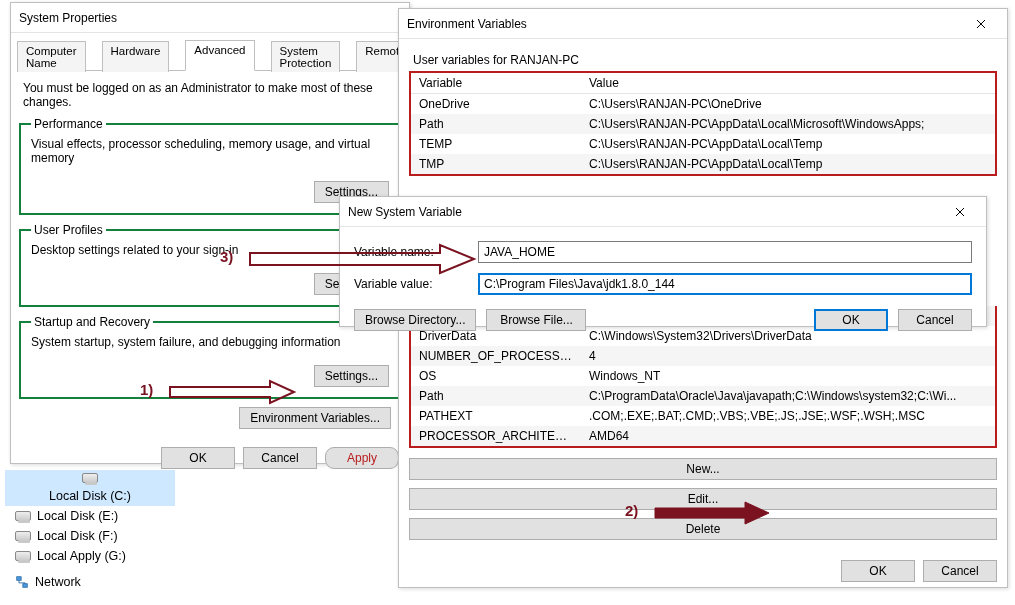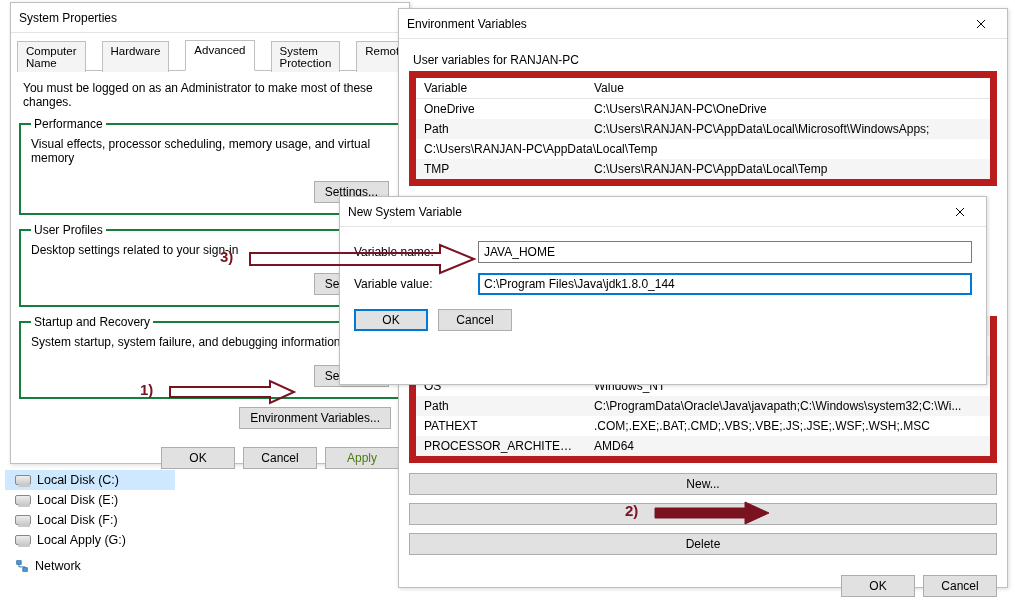--- a/index.html
+++ b/index.html
@@ -51,50 +51,50 @@
     text-align:center;
     border:1px solid #adadad;
     background:#e1e1e1;
     padding:0 10px; font-size:12px;
     cursor:pointer;
   }
   .btn.default { background:#e1e1e1; border-color:#0078d7; box-shadow:inset 0 0 0 1px #0078d7; }
   .right { text-align:right; }
   .btn-row { display:flex; gap:8px; justify-content:flex-end; margin:4px 10px; }
 
-  .gridbox { border:7px solid #b91c1c; margin:0 10px; }
+  .gridbox { border:2px solid #b91c1c; margin:0 10px; }
   .gridhdr { display:flex; background:#fff; border-bottom:1px solid #e4e4e4; }
   .gridhdr div, .row div { padding:3px 8px; font-size:12px; white-space:nowrap; overflow:hidden; text-overflow:ellipsis; }
   .col-var { width:170px; }
   .col-val { flex:1; }
   .row { display:flex; }
   .row:nth-child(odd){ background:#f5f5f5; }
   .row div { background:transparent; }
 
   .label { font-size:12px; }
   input[type="text"] {
     width:100%; height:22px; border:1px solid #7a7a7a;
     padding:0 5px; font-family:inherit; font-size:12px;
   }
   input.focused { border-color:#0078d7; box-shadow:0 0 0 1px #0078d7 inset; }
 
   
   .side-item { display:flex; align-items:center; gap:6px; padding:3px 10px; font-size:12.5px; }
-  .side-item.selected { background:#cde8ff; }
+  .side-item.selected { background:#cde8ff;flex-direction:column; }
   .disk-icon {
     width:16px; height:10px; border:1px solid #888; border-radius:2px;
     background:linear-gradient(#eee,#ccc); position:relative;
   }
   .disk-icon::after { content:""; position:absolute; left:2px; bottom:-3px; width:12px; height:3px; background:#c9c9c9; border-radius:1px;}
   .net-icon { width:14px; height:14px; }
 
   .arrow { position:absolute; pointer-events:none; }
   .arrow svg { overflow:visible; }
 
-  .disabled { color:#4d7c0f; }
+  .disabled { color:#b91c1c;border-radius:9px; }
 </style>
 </head>
 <body>
 
 <div style="position:absolute; left:5px; top:470px; width:170px;">
   <div class="side-item selected">
     <span class="disk-icon"></span>
     <span>Local Disk (C:)</span>
   </div>
   <div class="side-item">
@@ -186,20 +186,21 @@
     </div>
     <div class="row">
         <div class="col-var">OneDrive</div>
         <div class="col-val">C:\Users\RANJAN-PC\OneDrive</div>
       </div>
     <div class="row">
         <div class="col-var">Path</div>
         <div class="col-val">C:\Users\RANJAN-PC\AppData\Local\Microsoft\WindowsApps;</div>
       </div>
     <div class="row">
+        <div class="col-var">TEMP</div>
         <div class="col-val">C:\Users\RANJAN-PC\AppData\Local\Temp</div>
       </div>
     <div class="row">
         <div class="col-var">TMP</div>
         <div class="col-val">C:\Users\RANJAN-PC\AppData\Local\Temp</div>
       </div>
   </div>
 
   <div style="height:130px"></div>
   <div class="gridbox" style="border-top:none;">
@@ -236,37 +237,41 @@
     <span class="btn">New...</span>
     <span class="btn">Edit...</span>
     <span class="btn">Delete</span>
   </div>
   <div class="btn-row" style="margin-top:20px;">
     <span class="btn">OK</span>
     <span class="btn">Cancel</span>
   </div>
 </div>
 
-<div class="win" style="left:339px; top:196px; width:648px; height:189px;">
+<div class="win" style="left:339px; top:196px; width:648px; height:131px;">
   <div class="titlebar">
     <span>New System Variable</span>
     <span class="close">
       <svg width="10" height="10" viewBox="0 0 10 10">
           <path d="M1 1 L9 9 M9 1 L1 9" stroke="#000" stroke-width="1"></path>
         </svg>
     </span>
   </div>
   <div style="display:grid; grid-template-columns:110px 1fr; gap:10px 14px; padding:14px 14px 4px 14px; align-items:center;">
     <div class="label">Variable name:</div>
     <input type="text" value="JAVA_HOME" style="">
     <div class="label">Variable value:</div>
     <input type="text" class="focused" value="C:\Program Files\Java\jdk1.8.0_144" style="">
   </div>
   <div style="display:flex; justify-content:space-between; padding:10px 14px;">
     <div style="display:flex; gap:10px;">
+      <span class="btn" style="min-width:110px;">Browse Directory...</span>
+      <span class="btn" style="min-width:100px;">Browse File...</span>
+    </div>
+    <div style="display:flex; gap:10px;">
       <span class="btn default">OK</span>
       <span class="btn">Cancel</span>
     </div>
   </div>
 </div>
 
 <div class="arrow" style="left:140px; top:381px;">
   <span style="color:#7a1220; font-size:15px; font-weight:600; position:absolute; left:0; top:0;">1)</span>
   <svg width="130" height="24" style="position:absolute; left:30px; top:-1px;">
       <path d="M0 7 H100 V1 L124 12 L100 23 V17 H0 Z" fill="none" stroke="#7a1220" stroke-width="2"></path>

